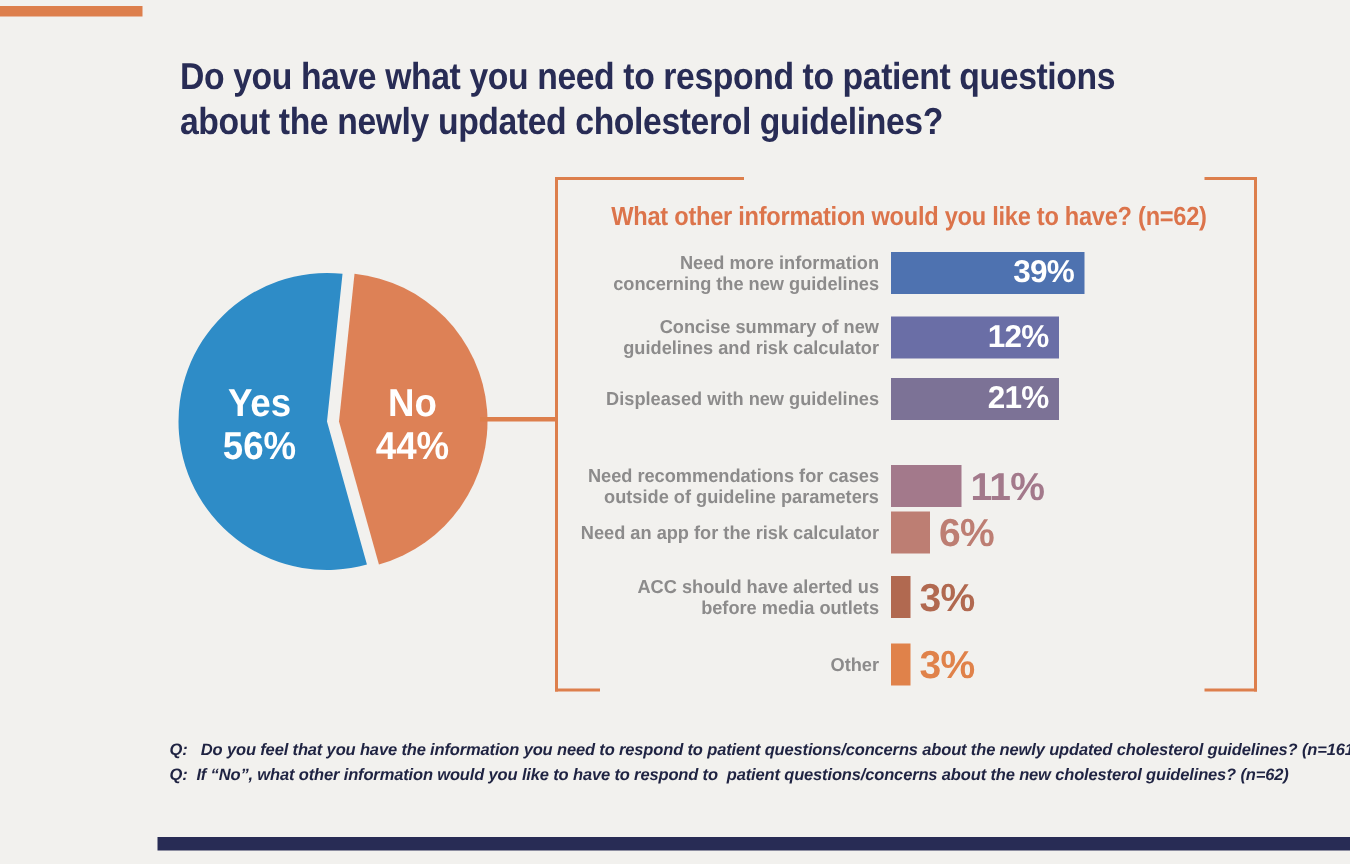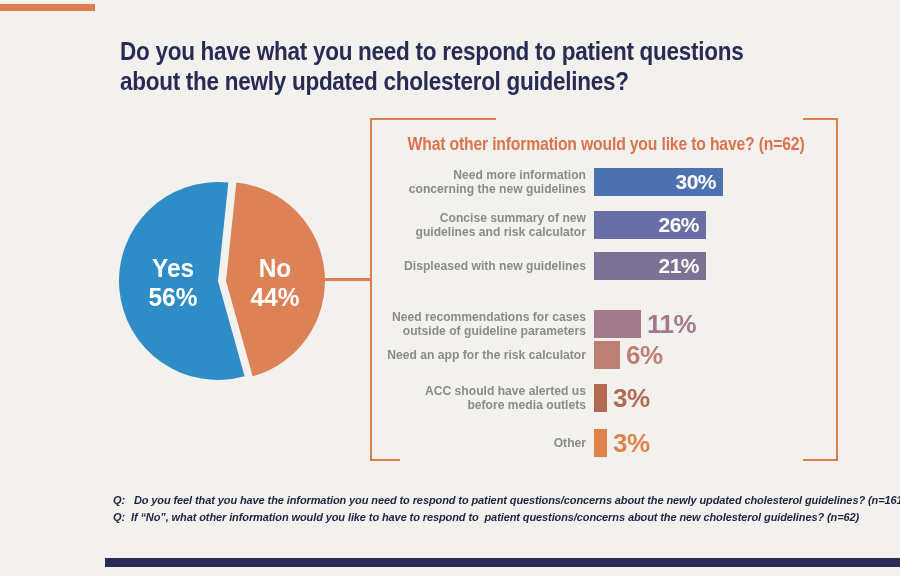--- a/index.html
+++ b/index.html
@@ -102,28 +102,28 @@
       <div class="bracket-line" style="left: 803px; top: 459px; width: 35px; height: 2px; background: rgb(221, 127, 76);"></div>
     </div>
 
   <div class="panel-title" style="color: rgb(220, 116, 75);">What other information would you like to have? (n=62)</div>
 
   <div id="bar-rows">
       <div class="bar-row" style="top: 168px;">
         <div class="bar-label" style="color: rgb(140, 139, 139);">Need more information
 concerning the new guidelines</div>
         <div class="bar" style="width: 129px; background: rgb(78, 114, 176);">
-          <span class="bar-value-inside">30%</span>
+          <span class="bar-value-inside">39%</span>
         </div>
       </div>
       <div class="bar-row" style="top: 211px;">
         <div class="bar-label" style="color: rgb(140, 139, 139);">Concise summary of new
 guidelines and risk calculator</div>
         <div class="bar" style="width: 112px; background: rgb(106, 110, 166);">
-          <span class="bar-value-inside">26%</span>
+          <span class="bar-value-inside">12%</span>
         </div>
       </div>
       <div class="bar-row" style="top: 252px;">
         <div class="bar-label" style="color: rgb(140, 139, 139);">Displeased with new guidelines</div>
         <div class="bar" style="width: 112px; background: rgb(124, 114, 150);">
           <span class="bar-value-inside">21%</span>
         </div>
       </div>
       <div class="bar-row" style="top: 296px; margin-top: 14px;">
         <div class="bar-label" style="color: rgb(140, 139, 139);">Need recommendations for cases

